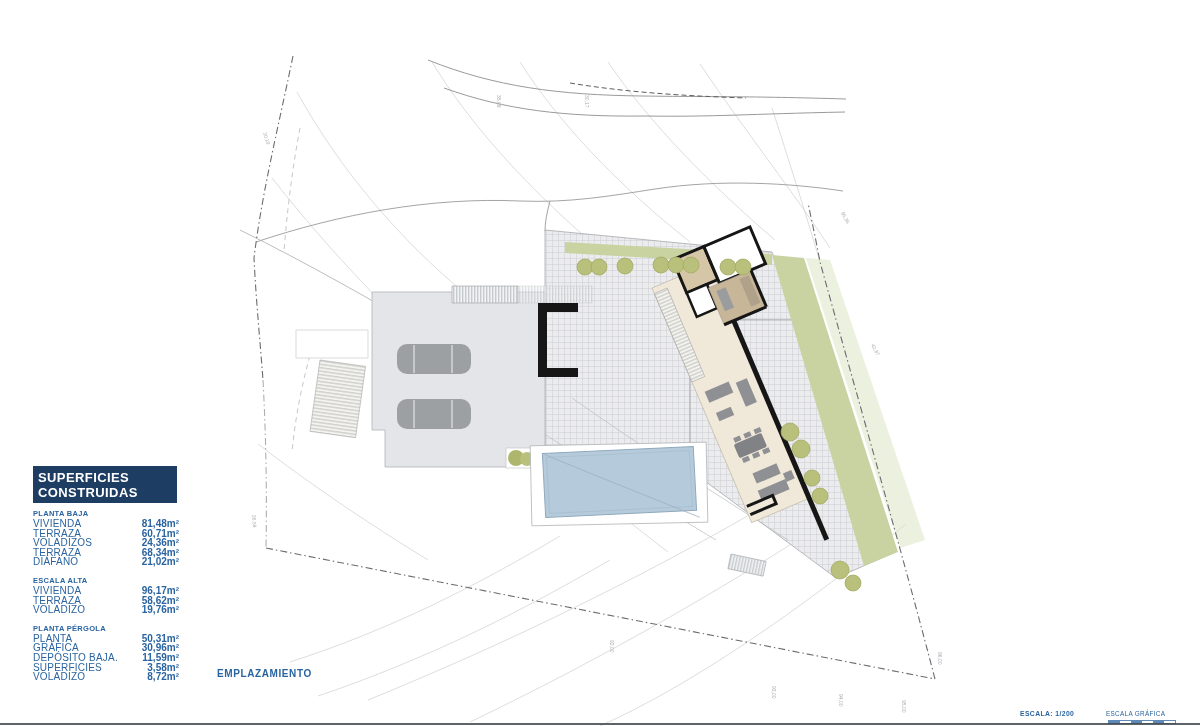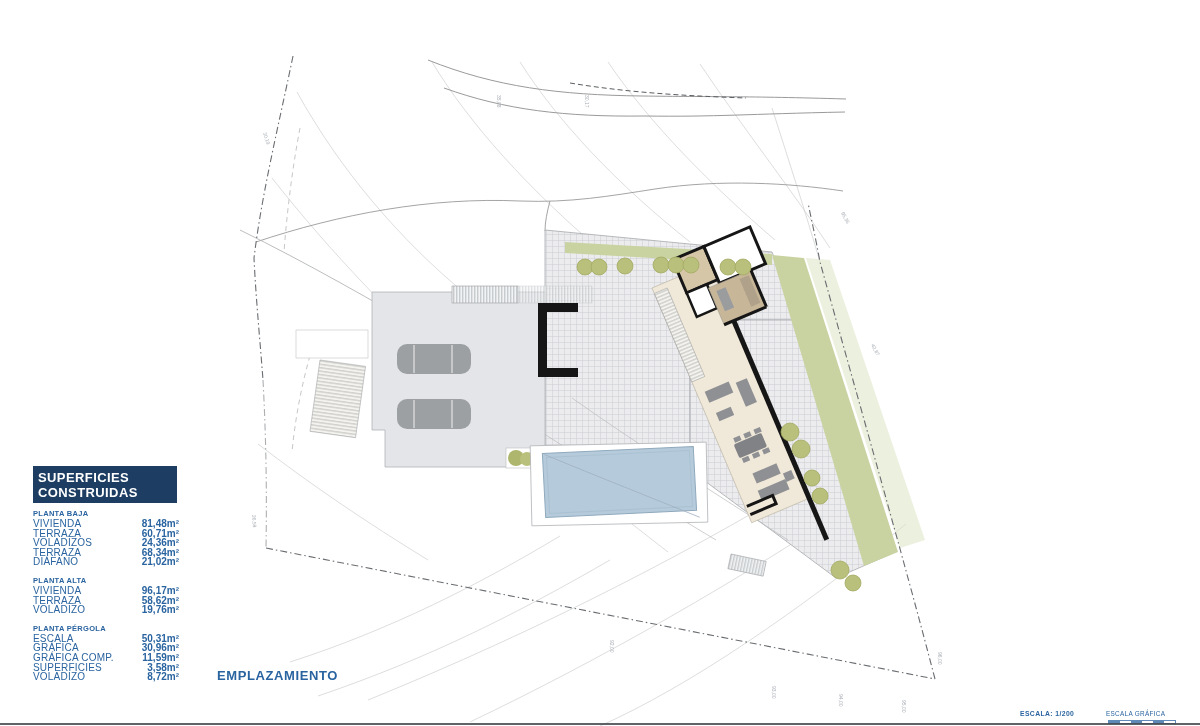--- a/index.html
+++ b/index.html
@@ -17,21 +17,21 @@
     letter-spacing:.4px;padding:4px 5px 3px 5px;width:134px;
   }
   .panel-body{margin-top:6px;}
   .sec-title{font-size:7.5px;font-weight:bold;letter-spacing:.3px;margin-top:9px;line-height:10px;color:var(--blue);}
   .sec-title:first-child{margin-top:2px;}
   .srow{display:flex;justify-content:space-between;font-size:10px;line-height:9.6px;color:var(--blue);}
   .srow .lbl{letter-spacing:.2px;}
   .srow .val{font-weight:bold;text-align:right;}
 
   .plan-title{
-    position:absolute;left:217px;top:668px;font-size:13px;font-weight:bold;
+    position:absolute;left:217px;top:668px;font-size:10px;font-weight:bold;
     color:var(--blue);letter-spacing:.6px;
   }
   .escala{
     position:absolute;left:1020px;top:710px;font-size:6.8px;font-weight:bold;
     color:var(--blue);letter-spacing:.4px;
   }
   .escala-grafica{
     position:absolute;left:1106px;top:710px;font-size:6.4px;
     color:var(--blue);letter-spacing:.3px;
   }
@@ -229,44 +229,44 @@
         <span class="val">24,36m²</span>
       </div>
       <div class="srow">
         <span class="lbl">TERRAZA</span>
         <span class="val">68,34m²</span>
       </div>
       <div class="srow">
         <span class="lbl">DIÁFANO</span>
         <span class="val">21,02m²</span>
       </div>
-      <div class="sec-title">PLANTA ALTA</div>
+      <div class="sec-title">ESCALA ALTA</div>
       <div class="srow">
         <span class="lbl">VIVIENDA</span>
         <span class="val">96,17m²</span>
       </div>
       <div class="srow">
         <span class="lbl">TERRAZA</span>
         <span class="val">58,62m²</span>
       </div>
       <div class="srow">
         <span class="lbl">VOLADIZO</span>
         <span class="val">19,76m²</span>
       </div>
       <div class="sec-title">PLANTA PÉRGOLA</div>
       <div class="srow">
-        <span class="lbl">ESCALA</span>
+        <span class="lbl">PLANTA</span>
         <span class="val">50,31m²</span>
       </div>
       <div class="srow">
         <span class="lbl">GRÁFICA</span>
         <span class="val">30,96m²</span>
       </div>
       <div class="srow">
-        <span class="lbl">GRÁFICA COMP.</span>
+        <span class="lbl">DEPÓSITO BAJA.</span>
         <span class="val">11,59m²</span>
       </div>
       <div class="srow">
         <span class="lbl">SUPERFICIES</span>
         <span class="val">3,58m²</span>
       </div>
       <div class="srow">
         <span class="lbl">VOLADIZO</span>
         <span class="val">8,72m²</span>
       </div>

